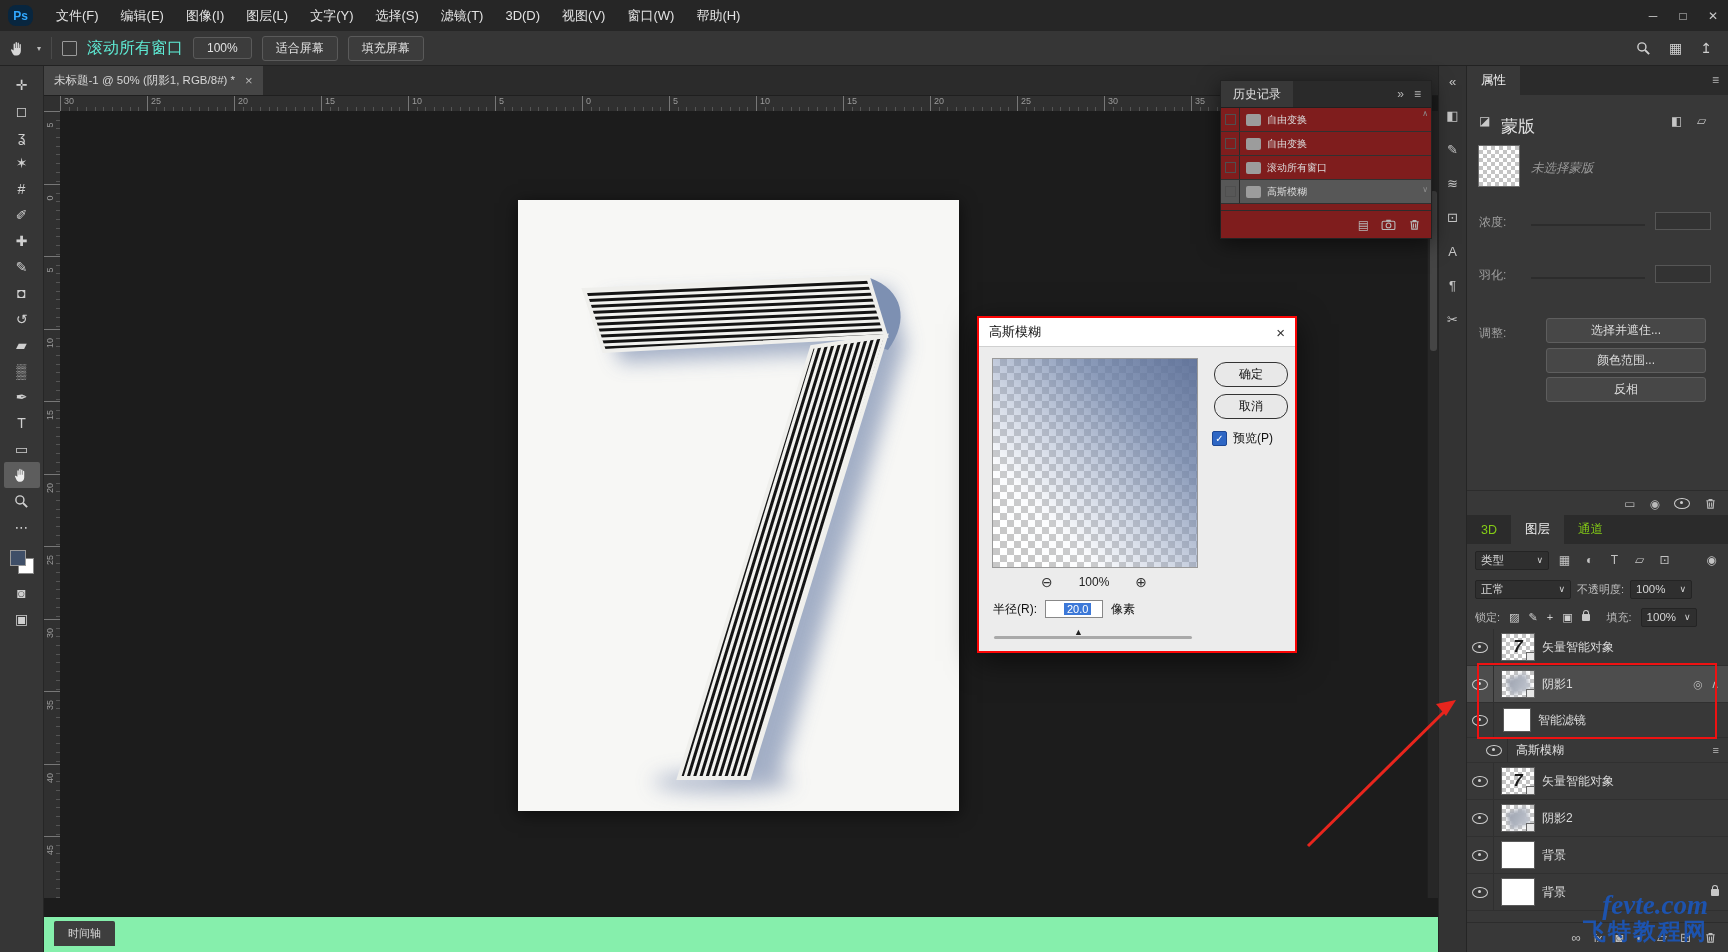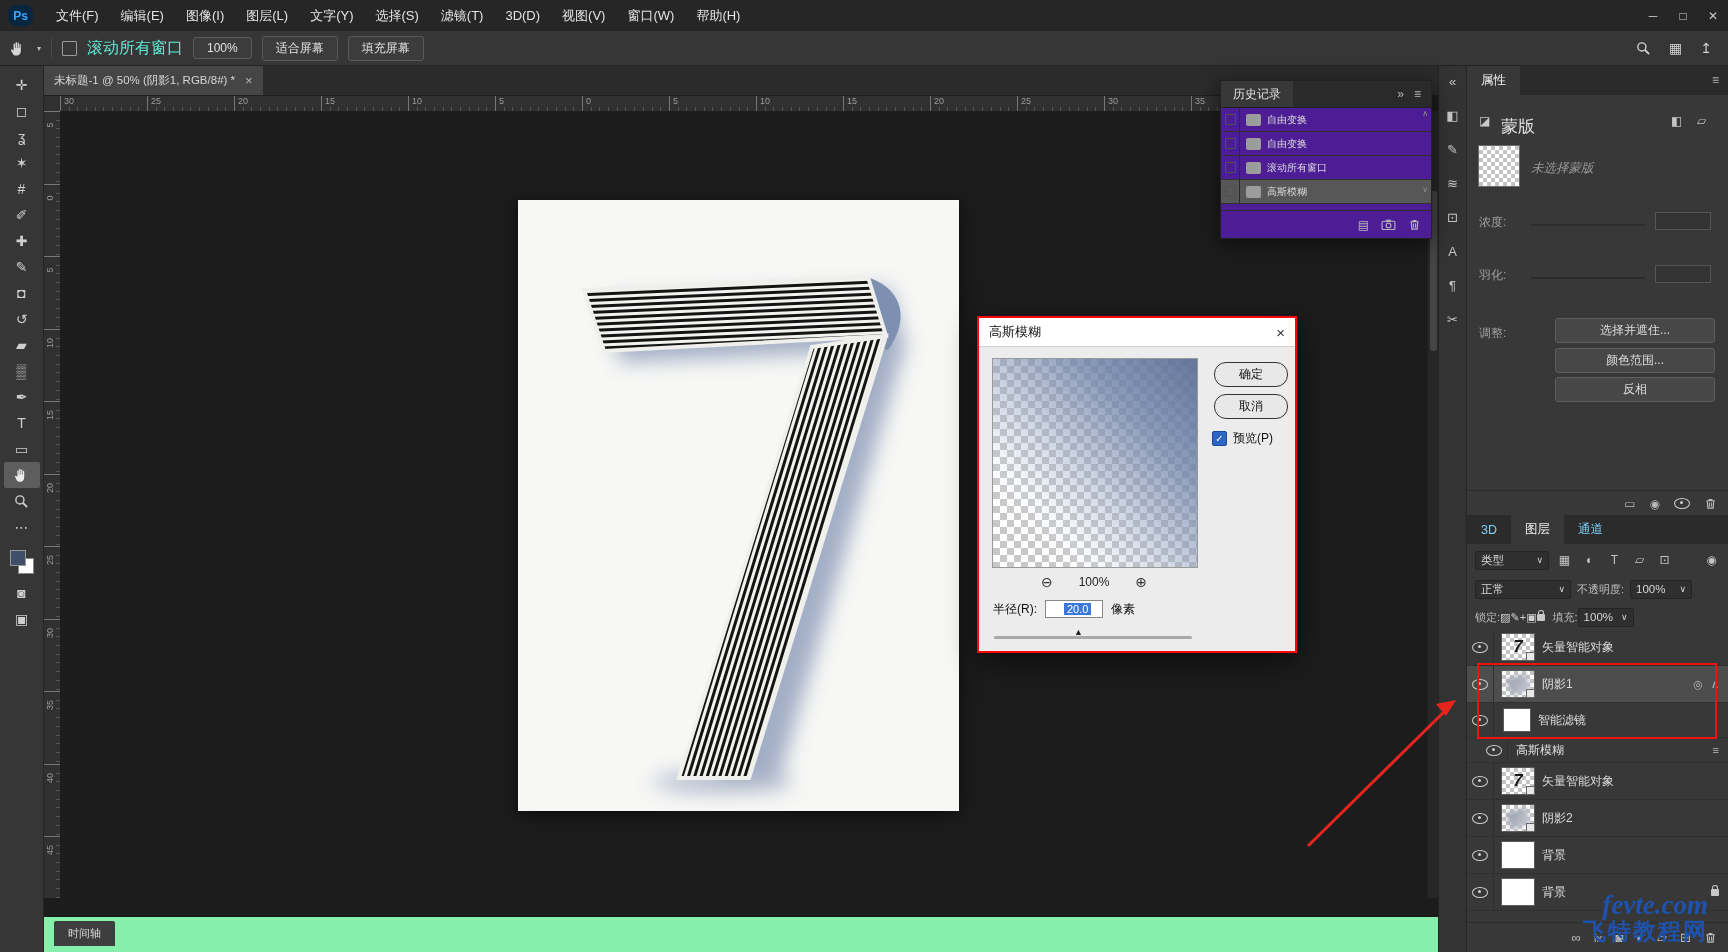--- a/index.html
+++ b/index.html
@@ -64,21 +64,21 @@
   .artboard{position:absolute;left:518px;top:200px;width:441px;height:611px;background:#f7f7f5;box-shadow:0 3px 16px rgba(0,0,0,.6)}
 
   
   .statusbar{position:absolute;left:44px;top:898px;width:1394px;height:18px;background:#343434;border-top:1px solid #222;
              display:flex;align-items:center;gap:16px;padding-left:10px;box-sizing:border-box;font-size:11px;color:#c9c9c9}
   .sb-zoom{background:#2c2c2c;border:1px solid #222;padding:0 6px;font-size:11px}
   .timeline{position:absolute;left:44px;top:916px;width:1394px;height:36px;background:#86efac;border-top:1px solid #191919}
   .tl-tab{position:absolute;left:10px;top:4px;background:#3e3e3e;color:#d8d8d8;font-size:11px;padding:5px 14px;border-radius:2px 2px 0 0}
 
   
-  .history{position:absolute;left:1220px;top:80px;width:210px;height:157px;background:#4c1d95;border:1px solid #222;
+  .history{position:absolute;left:1220px;top:80px;width:210px;height:157px;background:#7f1d1d;border:1px solid #222;
            box-shadow:0 5px 20px rgba(0,0,0,.55);z-index:5}
   .h-head{height:26px;background:#2a2a2a;border-bottom:1px solid #202020;display:flex;align-items:stretch;position:relative}
   .h-tab{background:#383838;padding:0 12px;display:flex;align-items:center;font-size:12px;color:#e0e0e0}
   .h-headicons{position:absolute;right:10px;top:0;height:26px;display:flex;gap:10px;align-items:center;color:#b5b5b5;font-size:12px}
   .h-row{height:23px;display:flex;align-items:center;border-bottom:1px solid #313131;font-size:10px;color:#dcdcdc}
   .h-row.sel{background:#575757}
   .h-gutter{width:18px;height:100%;border-right:1px solid #2a2a2a;display:flex;align-items:center;justify-content:center;flex:none}
   .h-well{width:9px;height:9px;border:1px solid #4f4f4f}
   .hico{width:15px;height:12px;background:#9c9c9c;border-radius:2px;margin:0 6px;flex:none}
   .h-foot{position:absolute;left:0;right:0;bottom:0;height:27px;border-top:1px solid #2c2c2c;
@@ -116,26 +116,26 @@
 
   
   .iconstrip{position:absolute;left:1438px;top:66px;width:28px;height:886px;background:#333;border-left:1px solid #252525;
              display:flex;flex-direction:column;align-items:center;padding-top:8px;gap:19px;box-sizing:border-box;
              color:#c6c6c6;font-size:13px;z-index:2}
 
   
   .dock{position:absolute;left:1466px;top:66px;width:262px;height:886px;background:#383838;border-left:1px solid #252525;z-index:2}
   .dtabs{position:absolute;left:0;top:0;width:262px;height:29px;background:#2b2b2b;display:flex;align-items:stretch}
   .dtab{padding:0 14px;display:flex;align-items:center;font-size:12.5px;background:#383838;color:#ededed}
-  .dtab.off{background:transparent;color:#7dd3fc}
+  .dtab.off{background:transparent;color:#84cc16}
   .dmenu{position:absolute;right:10px;top:7px;color:#b5b5b5}
   .p-label{position:absolute;font-size:12px;color:#9f9f9f}
   .p-track{position:absolute;height:2px;background:#2c2c2c}
   .p-box{position:absolute;width:54px;height:16px;border:1px solid #565656;background:#333}
-  .pbtn{position:absolute;left:88px;width:158px;height:23px;background:#474747;border:1px solid #5e5e5e;border-radius:3px;
+  .pbtn{position:absolute;left:79px;width:158px;height:23px;background:#474747;border:1px solid #5e5e5e;border-radius:3px;
         color:#dcdcdc;font-size:12px;display:flex;align-items:center;justify-content:center}
   .p-foot{position:absolute;left:0;top:424px;width:262px;border-top:1px solid #2c2c2c;height:26px;
           display:flex;align-items:center;justify-content:flex-end;gap:14px;padding-right:12px;box-sizing:border-box;color:#b9b9b9;font-size:12px}
   .ltabs{position:absolute;left:0;top:449px;width:262px;height:29px;background:#2b2b2b;display:flex;align-items:stretch}
   .lselect{background:#2f2f2f;border:1px solid #242424;border-radius:2px;color:#d6d6d6;font-size:11.5px;
            display:flex;align-items:center;justify-content:space-between;padding:0 5px;box-sizing:border-box;height:19px}
   .lfrow{position:absolute;left:0;width:262px;display:flex;align-items:center;font-size:11.5px;color:#cfcfcf}
   .lficon{width:19px;text-align:center;color:#c3c3c3;font-size:12px}
   .llist{position:absolute;left:0;top:563px;width:262px}
   .lrow{display:flex;align-items:center;border-bottom:1px solid #303030;height:36px;position:relative}
@@ -543,21 +543,21 @@
         <span>正常</span>
         <span style="font-size:9px">∨</span>
       </div>
       <span style="font-size:11px;color:#bdbdbd">不透明度:</span>
       <div class="lselect" style="width:62px">
         <span>100%</span>
         <span style="font-size:9px">∨</span>
       </div>
     </div>
 
-    <div class="lfrow" style="top:540px;height:22px;padding:0 8px;box-sizing:border-box;font-size:11px">
+    <div class="lfrow" style="top:540px;height:22px;gap:9px;padding:0 8px;box-sizing:border-box;font-size:11px">
       <span style="color:#bdbdbd">锁定:</span>
       <span>▨</span>
       <span>✎</span>
       <span>+</span>
       <span>▣</span>
       <span class="minilock"></span>
       <span style="color:#bdbdbd;margin-left:8px">填充:</span>
       <div class="lselect" style="width:56px">
         <span>100%</span>
         <span style="font-size:9px">∨</span>

